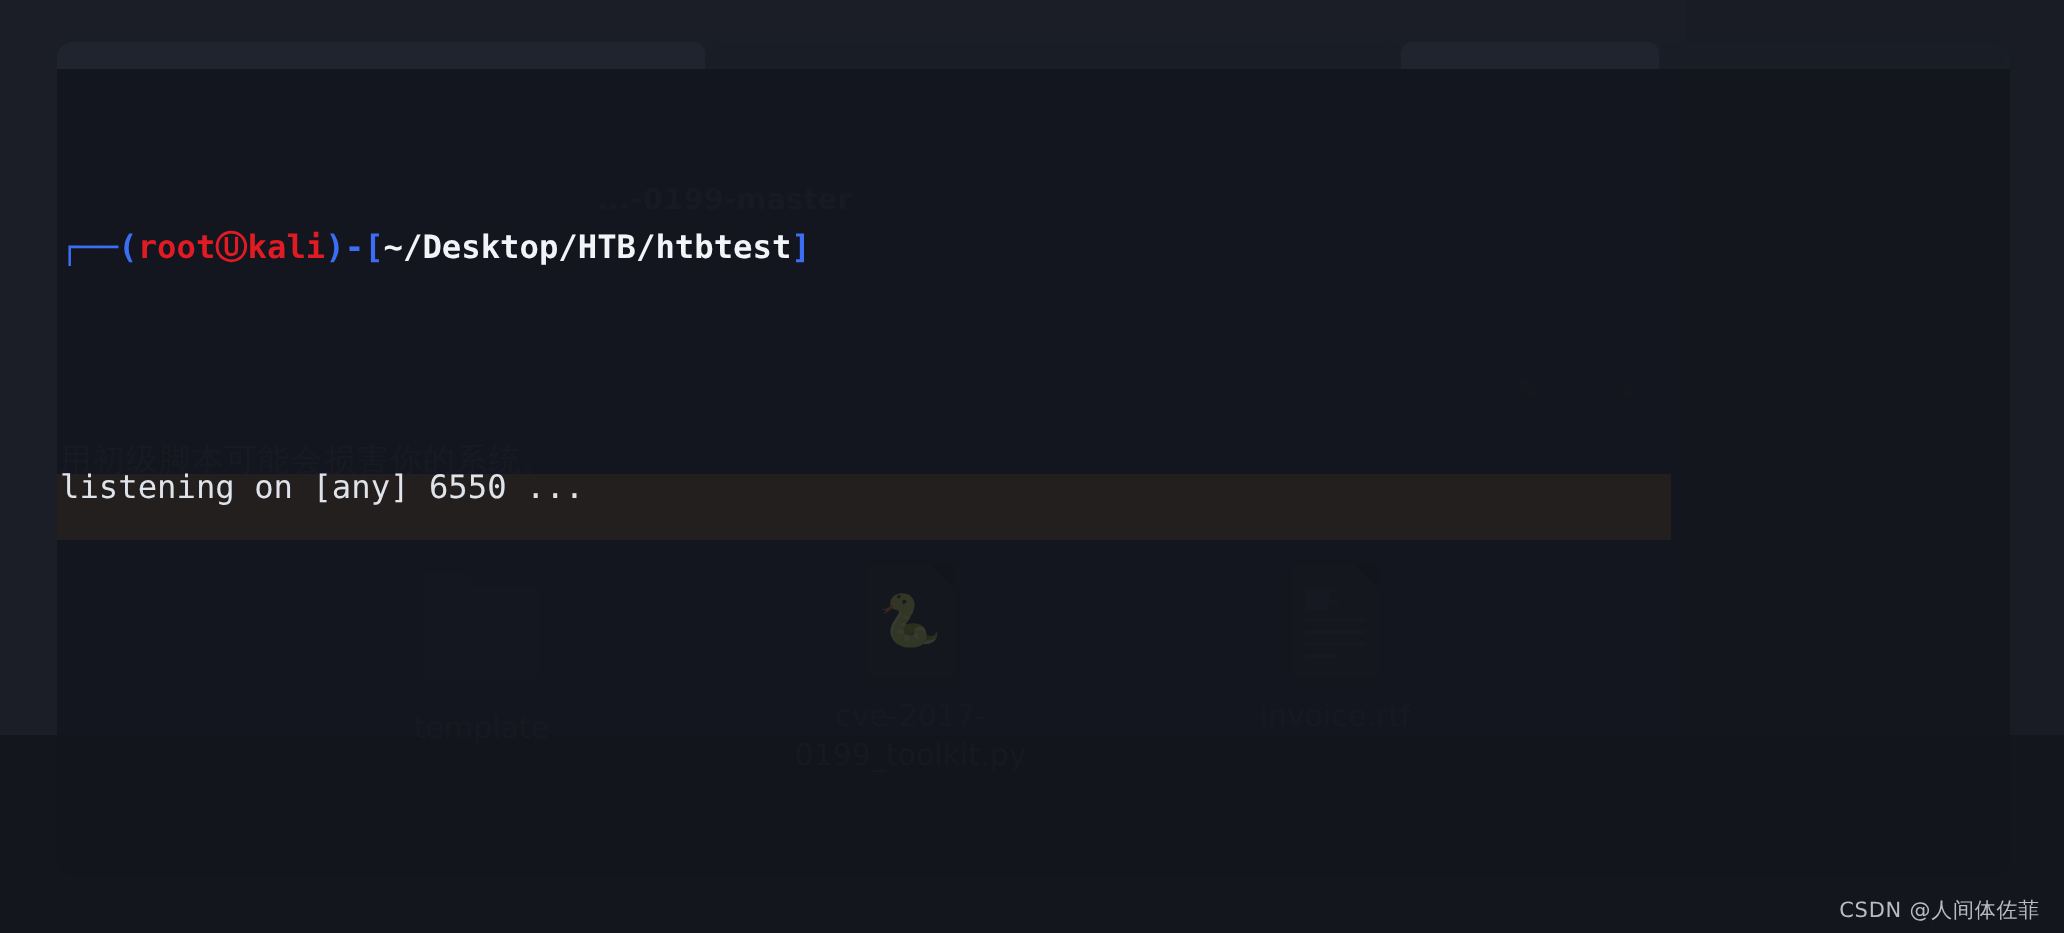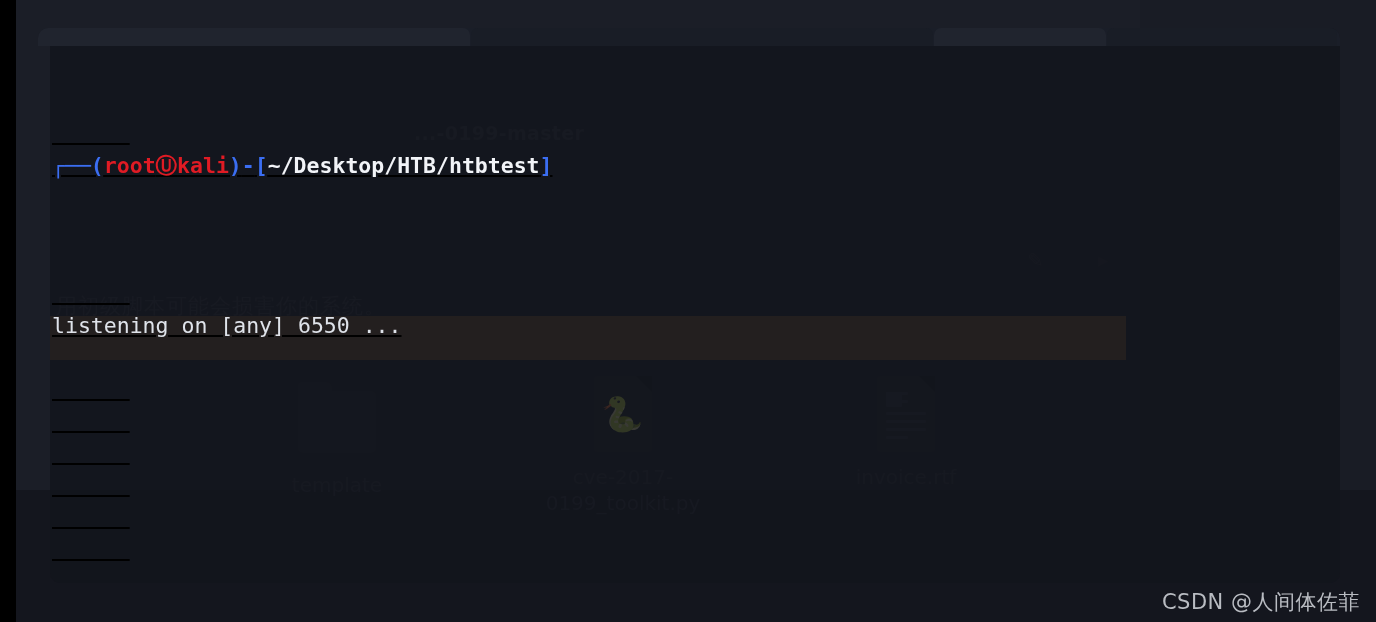--- a/index.html
+++ b/index.html
@@ -11,21 +11,21 @@
     width: 1376px;
     height: 622px;
     position: relative;
     overflow: hidden;
     font-family: "DejaVu Sans Mono", monospace;
   }
 
   
   #desktop {
     position: absolute;
-    left: 16px; top: 0;
+    left: 0; top: 0;
     width: 1144px; height: 622px;
     background: #eab308;
   }
   .desk-panel {
     position: absolute;
     background: #1b1e27;
   }
   .desk-text {
     position: absolute;
     color: #2f333d;
@@ -154,28 +154,27 @@
     border-radius: 7px 7px 0 0;
     margin-right: 1px;
   }
   .tab.t1 { width: 432px; }
   .tab.t2 { width: 462px; background: #191d26; }
   .tab.t3 { width: 172px; }
   .tab.t4 { width: 230px; background: #191d26; }
 
   #term-body {
     position: absolute;
-    left: 12px; top: 18px;
+    left: 0; top: 18px;
     width: 100%;
     height: 537px;
     background: rgba(18, 21, 28, 0.82);
     border-radius: 0 0 10px 10px;
     padding: 8px 0 0 0;
     box-sizing: border-box;
-    text-decoration: underline;
   }
 
   .hl-band {
     position: absolute;
     left: 0;
     top: 270px;
     width: 1076px;
     height: 44px;
     background: #231f1f;
   }
@@ -196,21 +195,21 @@
   .c-cyanish{ color: #8fa6c8; }
   .c-plain  { color: #dfe3ea; }
 
   
   #watermark {
     position: absolute;
     right: 16px;
     bottom: 6px;
     color: #b9bcc2;
     font-family: "DejaVu Sans", sans-serif;
-    font-size: 21px;
+    font-size: 14px;
     letter-spacing: .5px;
   }
 </style>
 </head>
 <body>
 
 <div id="desktop">
 
   <div class="desk-panel" style="left:0;top:0;width:1124px;height:490px;"></div>
   <div class="desk-panel" style="left:1124px;top:0;width:252px;height:490px;background:#191c25;"></div>

